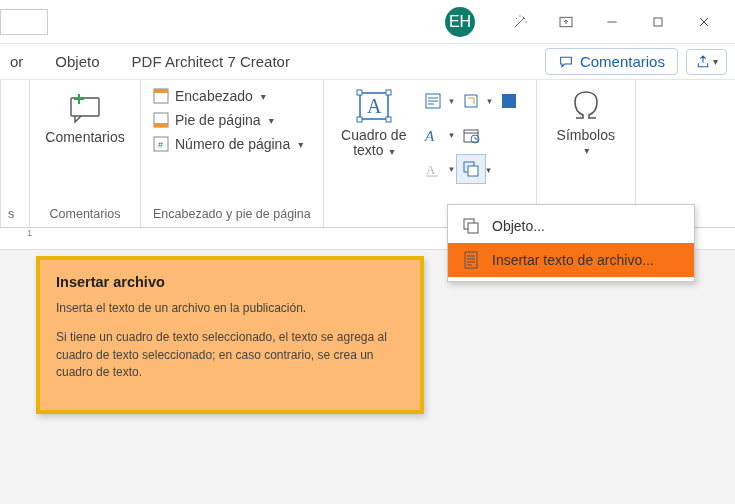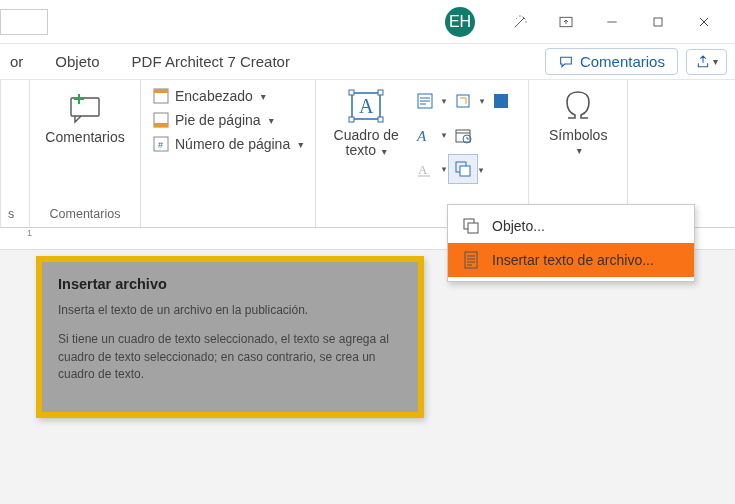--- a/index.html
+++ b/index.html
@@ -143,22 +143,22 @@
     padding: 8px 14px;
     font-size: 14px; color: #333;
   }
   .dropdown-item.hover { background: #f97316; }
   .dropdown-item .ico { width:18px; height:18px; display:flex;align-items:center;justify-content:center;}
   
   .tooltip {
     position: absolute;
     left: 36px; top: 256px;
     width: 388px;
-    background: #a3a3a3;
-    border: 6px solid #eab308;
+    background: #fdba74;
+    border: 4px solid #eab308;
     box-shadow: 2px 3px 6px rgba(0,0,0,0.18);
     padding: 14px 16px 16px 16px;
   }
   .tooltip-title { font-weight: 600; font-size: 14.5px; color:#222; margin-bottom: 10px; }
   .tooltip-body { font-size: 12px; color:#444; line-height: 1.45; }
   .tooltip-body p { margin: 0 0 12px 0; }
   svg { overflow: visible; }
 </style>
 </head>
 <body>
@@ -266,20 +266,21 @@
             <svg viewBox="0 0 16 16">
                 <rect x="1" y="1" width="14" height="14" fill="none" stroke="#888"></rect>
                 <text x="5" y="12" font-size="9" fill="#2a6fb5">#</text>
               </svg>
           </span>
           <span>Número de página</span>
           <span class="chev">▾</span>
         </div>
       </div>
     </div>
+    <div class="group-label">Encabezado y pie de página</div>
   </div>
 
   <div class="group" style="border-right:none">
     <div class="group-body">
       <div class="big-btn" style="width:76px;">
         <svg width="38" height="34" viewBox="0 0 38 34">
           <rect x="5" y="3" width="28" height="26" fill="none" stroke="#2a6fb5" stroke-width="1.5"></rect>
           <rect x="2" y="0" width="5" height="5" fill="#fff" stroke="#2a6fb5"></rect>
           <rect x="31" y="0" width="5" height="5" fill="#fff" stroke="#2a6fb5"></rect>
           <rect x="2" y="27" width="5" height="5" fill="#fff" stroke="#2a6fb5"></rect>

